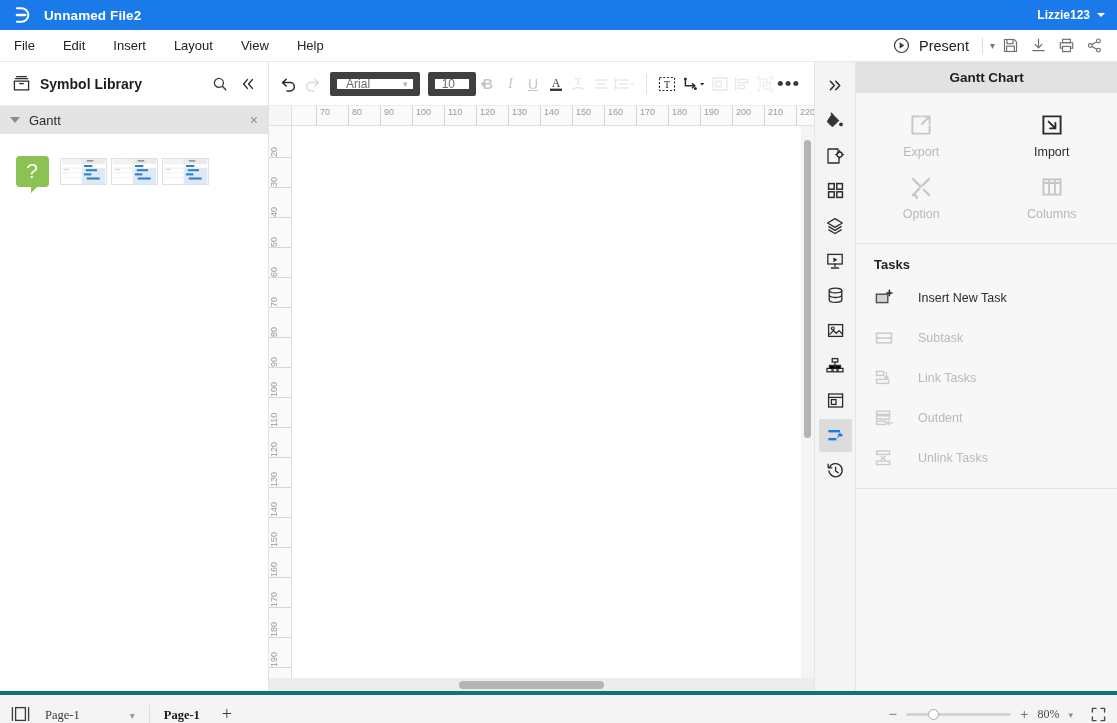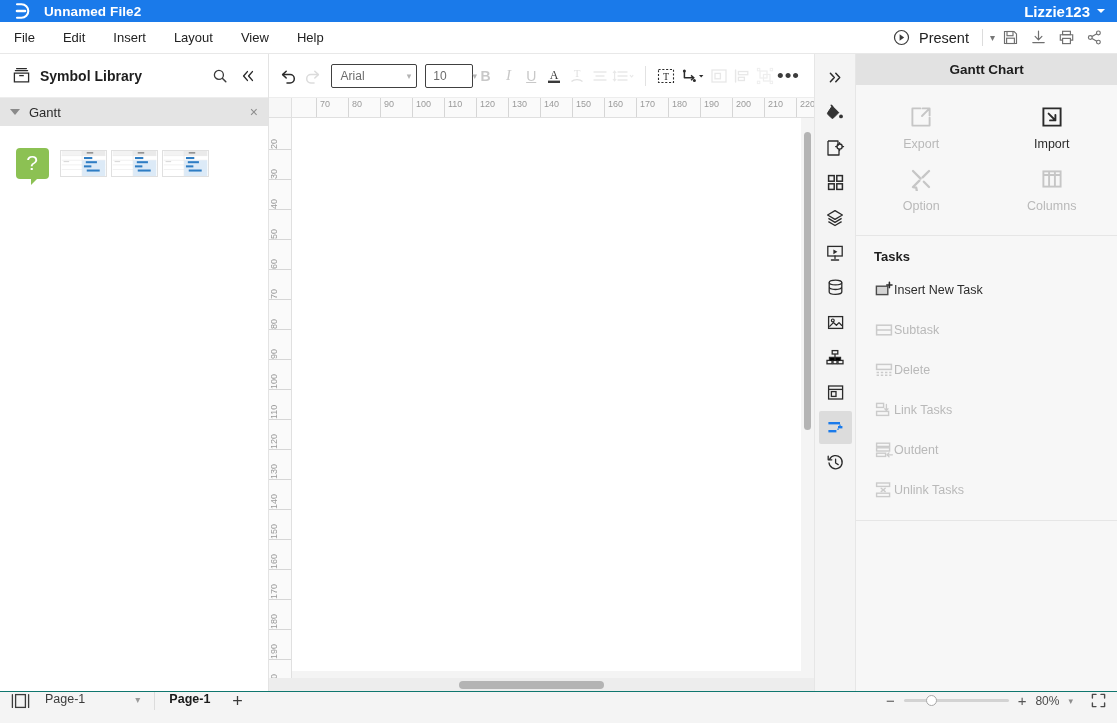--- a/index.html
+++ b/index.html
@@ -7,27 +7,27 @@
     width: 1117px; height: 723px;
     font-family: "Liberation Sans", sans-serif;
     background: #ffffff;
     overflow: hidden;
     -webkit-font-smoothing: antialiased;
   }
   .app { position: relative; width: 1117px; height: 723px; display: flex; flex-direction: column; }
 
   
   .titlebar {
-    height: 22px; background: #1a7aea; display: flex; align-items: center;
+    height: 30px; background: #1a7aea; display: flex; align-items: center;
     padding: 4px 10px; flex: none; color: #fff;
   }
   .logo-wrap { width: 28px; height: 29px; display: flex; align-items: center; justify-content: center; }
   .title-text { font-size: 13.5px; font-weight: 600; letter-spacing: .1px; margin-left: 6px; }
   .titlebar-right { margin-left: auto; display: flex; align-items: center; gap: 7px; padding-right: 2px; }
-  .user-name { font-size: 15px; font-weight: 600; }
+  .user-name { font-size: 12px; font-weight: 600; }
   .caret-down-w {
     width: 0; height: 0; border-left: 4px solid transparent; border-right: 4px solid transparent;
     border-top: 4px solid #ffffff; display: block;
   }
 
   
   .menubar {
     height: 32px; background: #ffffff; display: flex; align-items: center;
     flex: none; border-bottom: 1px solid #e8e8e8; position: relative;
   }
@@ -78,21 +78,21 @@
 
   
   .center { flex: 1; display: flex; flex-direction: column; min-width: 0; background: #f4f4f4; position: relative; }
   .toolbar {
     height: 44px; flex: none; background: #fff; display: flex; align-items: center;
     padding: 0 10px; border-bottom: 1px solid #ededed; gap: 2px;
   }
   .tb-btn { width: 30px; height: 30px; display: flex; align-items: center; justify-content: center; }
   .tb-btn.dis { opacity: .35; }
   .tb-sel {
-    height: 24px; border: 1px solid #404040; border-radius: 2px; display: flex; align-items: center;
+    height: 24px; border: 7px solid #404040; border-radius: 2px; display: flex; align-items: center;
     padding: 0 5px 0 9px; font-size: 12px; color: #6c6c6c; background: #fff;
   }
   .tb-sel .cv { margin-left: auto; padding-left: 10px; color: #b4b4b4; font-size: 9px; }
   .font-sel { width: 118px; margin-left: 6px; }
   .size-sel { width: 48px; margin-left: 6px; padding-left: 7px; gap: 16px; }
   .tb-sep { width: 1px; height: 20px; background: #e2e2e2; margin: 0 7px; }
   .tb-text { font-size: 14px; color: #c8c8c8; font-weight: 600; }
   .tb-text.i { font-style: italic; font-weight: 400; font-family: "Liberation Serif", serif; font-size: 15px; }
   .tb-text.u { text-decoration: underline; font-weight: 400; font-size: 14px; }
   .tb-more { margin-left: auto; color: #3c3c3c; font-size: 19px; letter-spacing: 1px; line-height: 1; padding-right: 4px; }
@@ -125,30 +125,30 @@
   
   .right-panel { width: 262px; flex: none; background: #f7f7f7; display: flex; flex-direction: column; border-left: 1px solid #e6e6e6; }
   .rp-header { height: 31px; background: #e2e2e2; display: flex; align-items: center; justify-content: center; flex: none; }
   .rp-title { font-size: 13.5px; font-weight: 700; color: #1d1d1d; }
   .rp-grid { display: flex; flex-wrap: wrap; padding: 12px 0 14px; border-bottom: 1px solid #e6e6e6; }
   .rp-cell { width: 50%; display: flex; flex-direction: column; align-items: center; gap: 8px; padding: 8px 0; }
   .rp-cell-label { font-size: 12.5px; color: #2c2c2c; }
   .rp-cell.dis .rp-cell-label { color: #b9b9b9; }
   .rp-section { padding: 13px 0 10px; border-bottom: 1px solid #e6e6e6; }
   .rp-section-title { font-size: 13px; font-weight: 700; color: #1d1d1d; padding: 0 18px 6px; }
-  .rp-item { height: 40px; display: flex; align-items: center; padding: 0 18px; gap: 0; }
+  .rp-item { height: 40px; display: flex; align-items: center; padding: 0 18px; gap: 24px; }
   .rp-item-label { font-size: 12.5px; color: #2c2c2c; }
   .rp-item.dis .rp-item-label { color: #b9b9b9; }
   .nav-row { display: flex; padding: 12px 0 6px; }
   .nav-cell { width: 50%; display: flex; justify-content: center; }
 
   
   .statusbar {
-    height: 32px; flex: none; background: #f4f4f4; display: flex; align-items: flex-start;
-    padding: 0 10px; border-top: 1px solid #0f766e;
+    height: 32px; flex: none; background: #f4f4f4; display: flex; align-items: flex-end;
+    padding: 0 10px; border-top: 4px solid #0f766e; font-family: Liberation Serif, serif;
   }
   .sb-pageselect { display: flex; align-items: center; margin-left: 14px; }
   .sb-pagename { font-size: 12.5px; color: #3b3b3b; }
   .sb-chev { margin-left: 50px; color: #9a9a9a; font-size: 10px; }
   .sb-sep { width: 1px; height: 18px; background: #dcdcdc; margin: 0 14px; }
   .sb-tab { font-size: 12.5px; color: #1a1a1a; font-weight: 700; }
   .sb-plus { margin-left: 22px; color: #3b3b3b; font-size: 18px; line-height: 1; }
   .sb-right { margin-left: auto; display: flex; align-items: center; gap: 9px; }
   .zoom-minus, .zoom-plus { color: #555; font-size: 15px; line-height: 1; }
   .zoom-track { width: 105px; height: 3px; background: #d3d3d3; border-radius: 2px; position: relative; }
@@ -625,29 +625,20 @@
         <div class="rp-item dis">
           <span>
             <svg width="20" height="20" viewBox="0 0 20 20">
               <rect x="2.6" y="5.2" width="14.8" height="9.6" fill="none" stroke="#cbcbcb" stroke-width="1.5"></rect>
               <path d="M2.6 10h14.8" stroke="#cbcbcb" stroke-width="1.5"></path>
             </svg>
           </span>
           <span class="rp-item-label">Subtask</span>
         </div>
 
-        <div class="rp-item dis">
-          <span>
-            <svg width="20" height="20" viewBox="0 0 20 20">
-              <rect x="2.6" y="4.4" width="14.8" height="5" fill="none" stroke="#cbcbcb" stroke-width="1.5"></rect>
-              <path d="M2.6 12.4h14.8M2.6 15.2h14.8" stroke="#cbcbcb" stroke-width="1.5" stroke-dasharray="2.4 1.8"></path>
-            </svg>
-          </span>
-          <span class="rp-item-label">Delete</span>
-        </div>
 
 
         <div class="rp-item dis">
           <span>
             <svg width="20" height="20" viewBox="0 0 20 20">
               <rect x="2.6" y="3.4" width="7" height="4" fill="none" stroke="#cbcbcb" stroke-width="1.4"></rect>
               <rect x="2.6" y="11.4" width="12" height="4" fill="none" stroke="#cbcbcb" stroke-width="1.4"></rect>
               <path d="M12.4 4.4v6.2M10.8 8.8l1.6 1.8 1.6-1.8" fill="none" stroke="#cbcbcb" stroke-width="1.3" stroke-linecap="round" stroke-linejoin="round"></path>
             </svg>
           </span>

